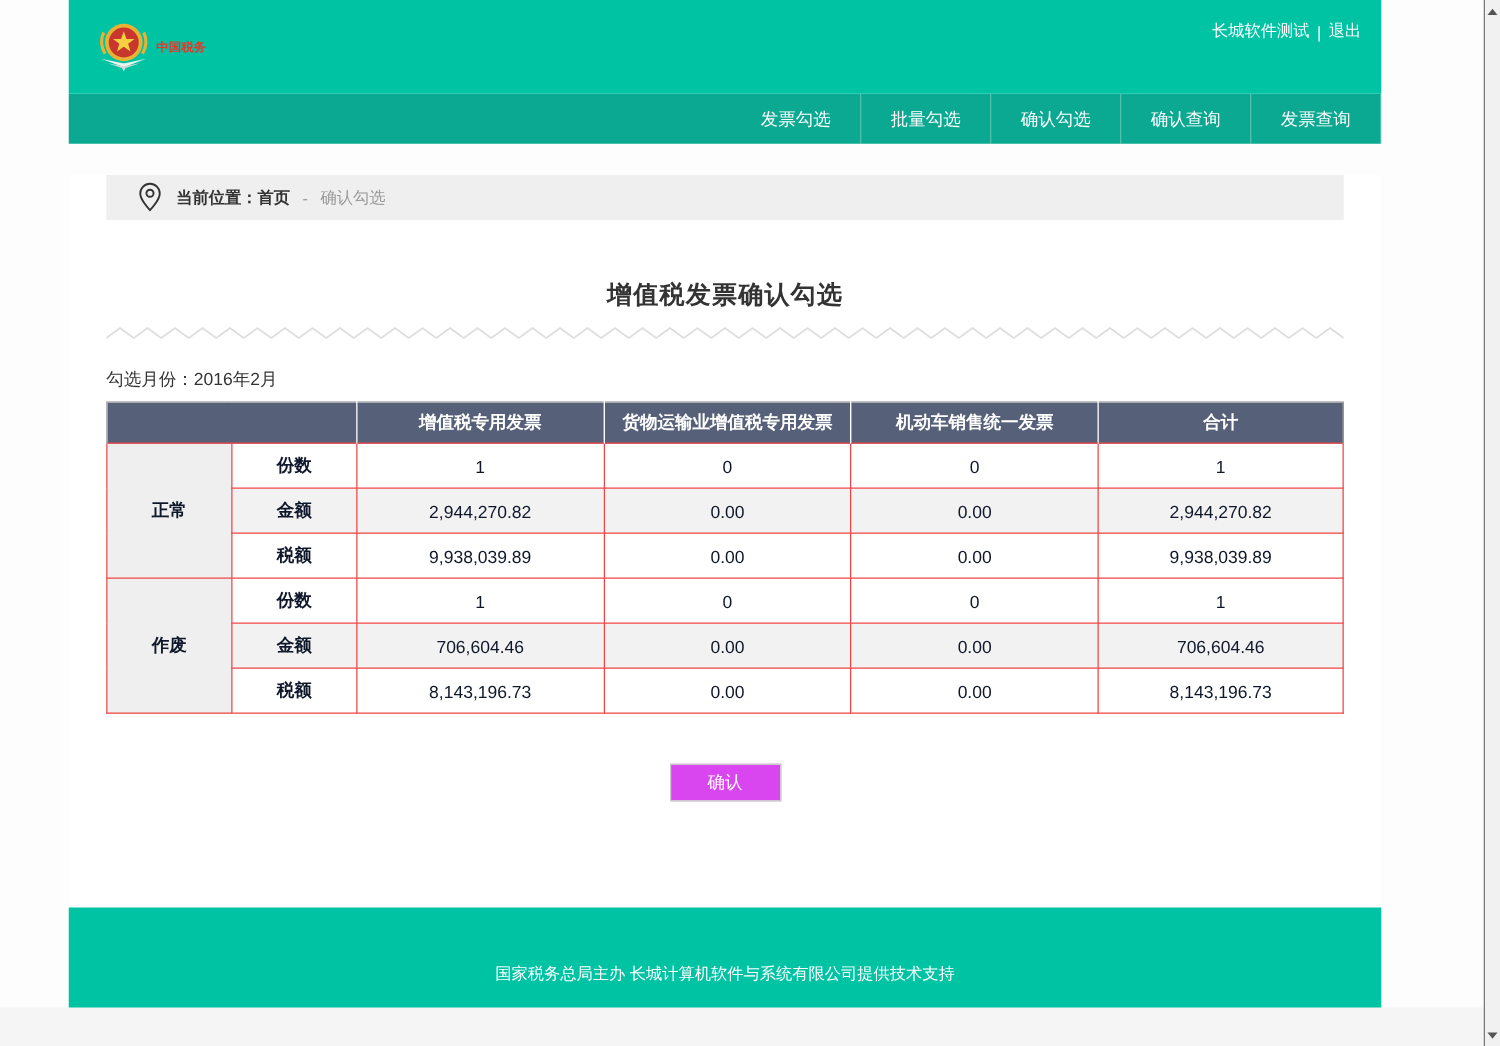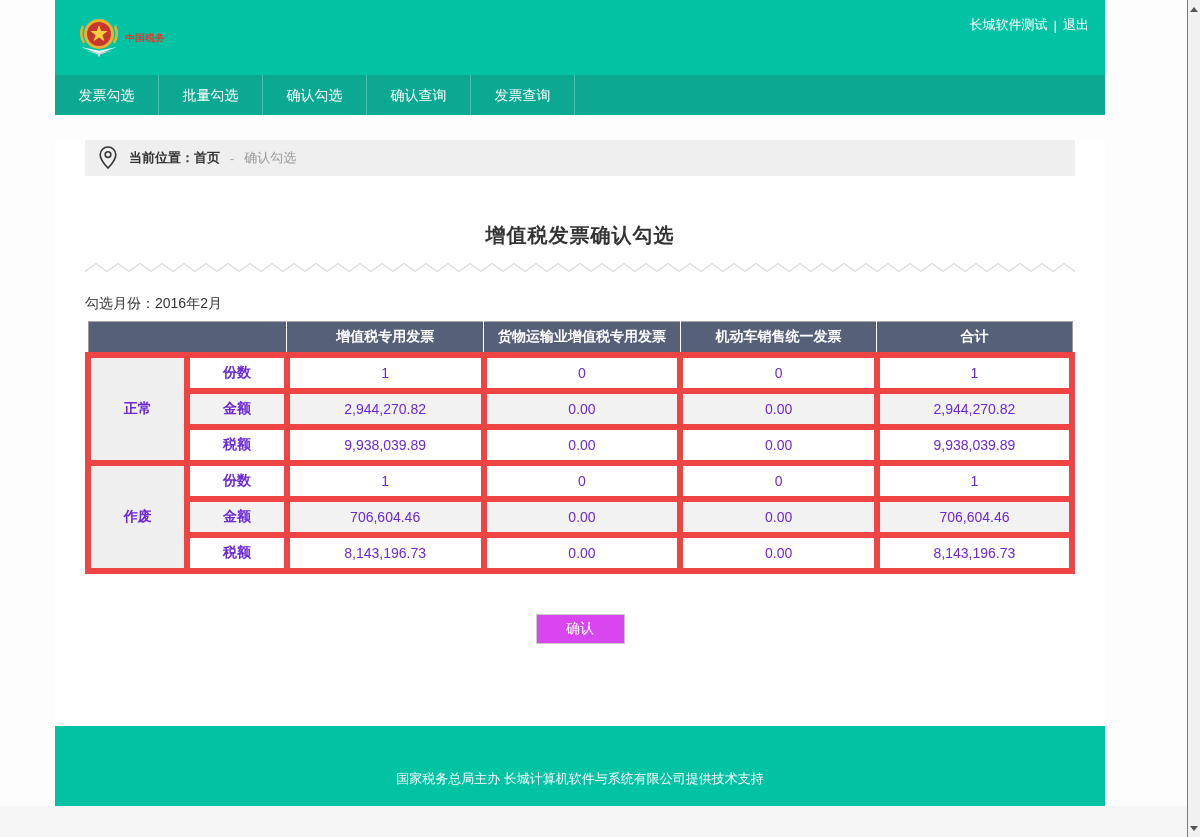--- a/index.html
+++ b/index.html
@@ -29,34 +29,34 @@
   .logo-text { font-size: 10px; font-weight: bold; color: #e8372a; margin-top: 1px;
                transform: scaleY(.95); letter-spacing: 0; }
   .app-title { color:#fff; font-size:27px; font-weight:bold; letter-spacing:2px; }
   .header-right {
     position:absolute; right:16px; top:16px;
     color:#fff; font-size:13px; display:flex; gap:6px; align-items:center;
   }
   .header-right a { color:#fff; text-decoration:none; cursor:pointer; }
 
   
-  .nav { height:40px; background:#0CA992; display:flex; }
+  .nav { height:40px; background:#0CA992; display:flex;justify-content:flex-end; }
   .nav-item {
     width:104px; line-height:40px; text-align:center;
     color:#fff; font-size:14px; cursor:pointer;
     border-right:1px solid rgba(255,255,255,.28);
   }
 
   
   .main { background:#fff; padding-bottom:54px; min-height:586px; }
   .breadcrumb {
     margin: 25px 30px 0;
     height:36px; background:#efefef;
     display:flex; align-items:center;
-    padding-left:12px; gap:10px;
+    padding-left:24px; gap:10px;
     font-size:13px;
   }
   .crumb-prefix { color:#333; font-weight:bold; }
   .crumb-sep { color:#999; }
   .crumb-current { color:#999; }
 
   .page-title {
     margin-top:46px;
     text-align:center;
     font-size:20px; font-weight:bold; color:#333;
@@ -76,22 +76,22 @@
   table.summary th, table.summary td {
     font-size:14px; text-align:center; vertical-align:middle;
   }
   table.summary thead th {
     background:#566179; color:#fff; font-weight:bold;
     height:33px; border:1px solid #fff; border-top:none; border-bottom:none;
   }
   table.summary thead th:first-child { border-left:1px solid #9b9b9b; }
   table.summary thead th:last-child  { border-right:1px solid #9b9b9b; }
   table.summary tbody th, table.summary tbody td {
-    border:6px solid #ef4444;
-    height:36px; color:#6d28d9; background:#fff;
+    border:1px solid #ef4444;
+    height:36px; color:#0f172a; background:#fff;
   }
   table.summary tbody th { font-weight:bold; }
   th.group-label { background:#efefef !important; }
   tr.stripe th:not(.group-label), tr.stripe td { background:#f2f2f2 !important; }
 
   .confirm-btn {
     display:block;
     margin: 40px auto 0;
     width:89px; height:30px;
     background:#d946ef;

